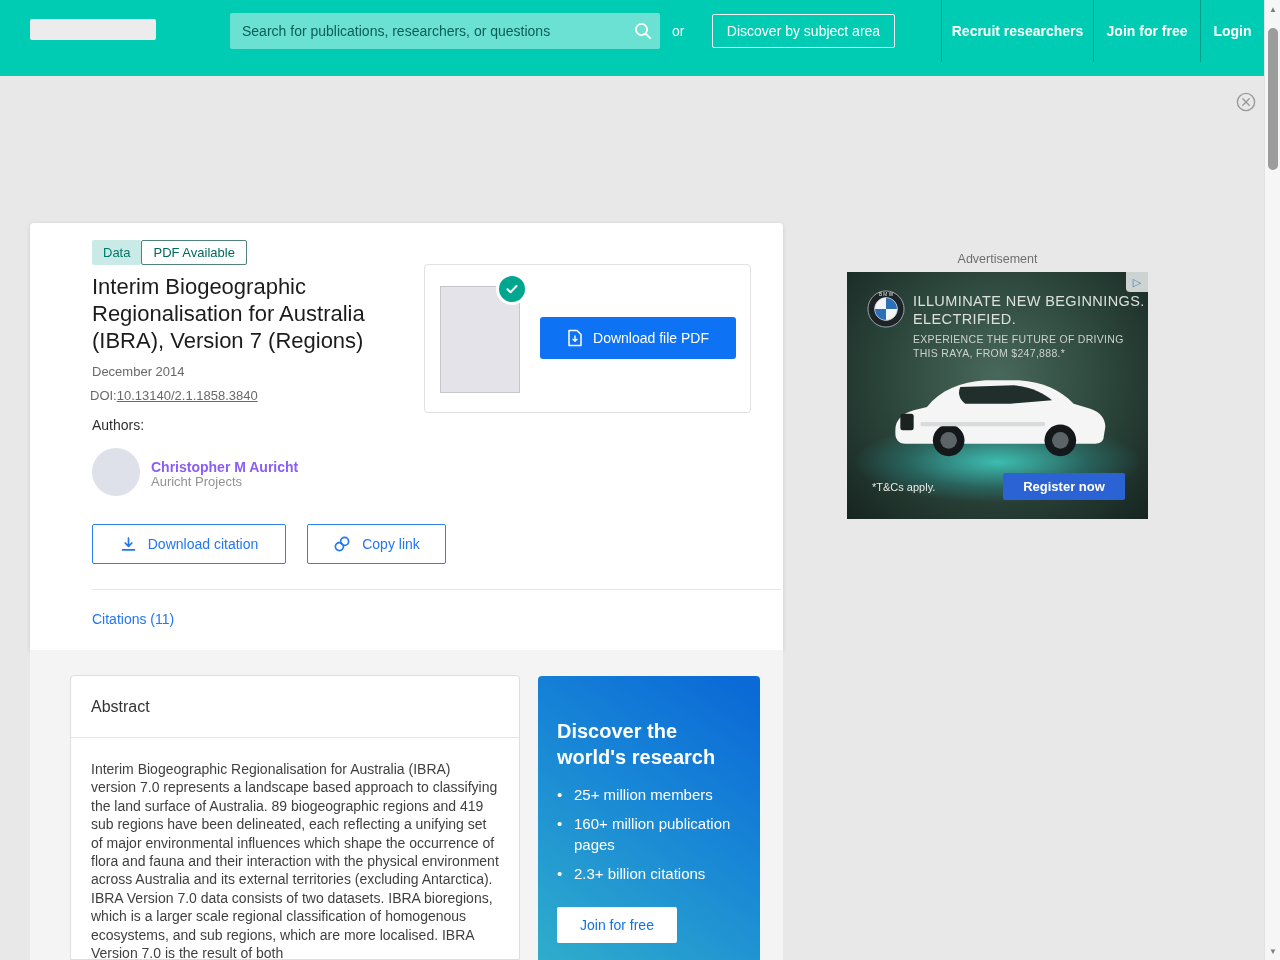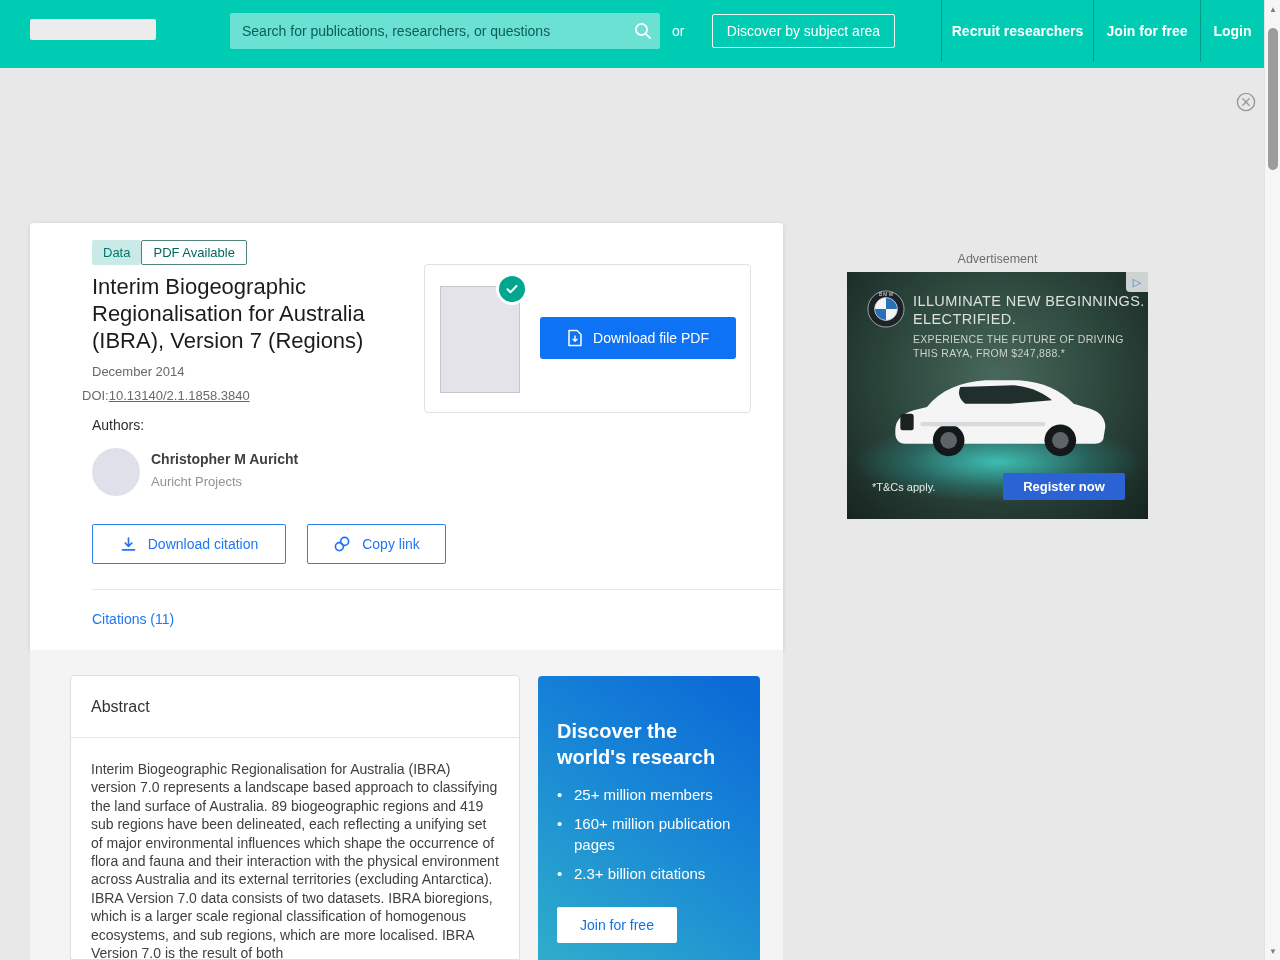--- a/index.html
+++ b/index.html
@@ -1,21 +1,21 @@
 <!DOCTYPE html>
 <html><head>
 <meta charset="utf-8">
 <style>
   * { margin:0; padding:0; box-sizing:border-box; }
   html,body { width:1280px; height:960px; }
   body { font-family:"Liberation Sans", sans-serif; background:#e8e8e8; }
   #page { position:relative; width:1280px; height:960px; overflow:hidden; background:#e8e8e8; }
 
   
-  .navbar { position:absolute; left:0; top:0; width:1264px; height:68px; background:#00ccb3; display:flex; align-items:center; }
+  .navbar { position:absolute; left:0; top:0; width:1264px; height:76px; background:#00ccb3; display:flex; align-items:center; }
   .logo-box { position:absolute; left:30px; top:19px; width:126px; height:21px; background:#ececec; border-radius:2px; }
   .searchbar { position:absolute; left:230px; top:13px; width:430px; height:36px; background:rgba(255,255,255,.42); border-radius:2px; display:flex; align-items:center; }
   .searchbar input { flex:1; border:none; outline:none; background:transparent; padding:0 8px 0 12px; font-size:14px; font-family:"Liberation Sans",sans-serif; color:#064f47; }
   .searchbar input::placeholder { color:#0b5e55; opacity:1; }
   .search-icon { width:34px; display:flex; justify-content:center; }
   .or-label { position:absolute; left:672px; top:0; height:62px; display:flex; align-items:center; color:#fff; font-size:14px; }
   .discover-btn { position:absolute; left:712px; top:14px; width:183px; height:34px; border:1px solid rgba(255,255,255,.95); border-radius:2px; color:#fff; font-size:14px; display:flex; align-items:center; justify-content:center; background:transparent; cursor:pointer; }
   .nav-right { position:absolute; right:0; top:0; height:62px; display:flex; }
   .nav-item { height:62px; display:flex; align-items:center; justify-content:center; color:#fff; font-size:14px; font-weight:700; border-left:1px solid rgba(0,70,62,.35); cursor:pointer; }
   .nav-item.recruit { width:152px; }
@@ -32,25 +32,25 @@
   .close-btn { position:absolute; left:1236px; top:92px; width:20px; height:20px; cursor:pointer; }
 
   
   .pub-card { position:absolute; left:30px; top:223px; width:753px; height:427px; background:#fff; border-radius:4px 4px 0 0; box-shadow:0 1px 4px rgba(0,0,0,.13); }
   .badges { position:absolute; left:62px; top:17px; display:flex; gap:0; }
   .badge { font-size:13px; height:25px; display:flex; align-items:center; padding:0 11px; border-radius:2px; }
   .badge.filled { background:#c9eae6; color:#00786c; }
   .badge.outline { background:#fff; color:#00695f; border:1px solid #4f837c; }
   .pub-title { position:absolute; left:62px; top:50px; width:330px; font-size:22px; line-height:27px; color:#1c1c1c; font-weight:400; }
   .pub-date { position:absolute; left:62px; top:141px; font-size:13px; color:#696969; }
-  .pub-doi { position:absolute; left:52px; top:165px; font-size:13px; color:#696969; }
+  .pub-doi { position:absolute; left:60px; top:165px; font-size:13px; color:#696969; }
   .pub-doi a { color:#696969; text-decoration:underline; cursor:pointer; }
   .authors-label { position:absolute; left:62px; top:194px; font-size:14px; color:#2e2e2e; font-weight:500; }
   .avatar { position:absolute; left:62px; top:225px; width:48px; height:48px; border-radius:50%; background:#dfe1ea; }
-  .author-name { position:absolute; left:121px; top:228px; font-size:14px; font-weight:700; color:#404040; cursor:pointer; }
+  .author-name { position:absolute; left:121px; top:236px; font-size:14px; font-weight:700; color:#8b5cf6; cursor:pointer; }
   .author-affil { position:absolute; left:121px; top:251px; font-size:13px; color:#929292; }
   .btn-outline { position:absolute; height:40px; border:1px solid #2f80f2; border-radius:2px; background:#fff; color:#2176f5; font-size:14px; display:flex; align-items:center; justify-content:center; gap:11px; cursor:pointer; font-family:"Liberation Sans",sans-serif; }
   .btn-dlcit { left:62px; top:301px; width:194px; }
   .btn-copy { left:277px; top:301px; width:139px; }
   .card-divider { position:absolute; left:62px; top:366px; width:689px; height:1px; background:#e6e6e6; }
   .citations-link { position:absolute; left:62px; top:388px; font-size:14px; color:#2176f5; cursor:pointer; }
 
   
   .pdf-panel { position:absolute; left:394px; top:41px; width:327px; height:149px; border:1px solid #e1e1e1; border-radius:4px; background:#fff; }
   .pdf-thumb { position:absolute; left:15px; top:21px; width:80px; height:107px; background:#e3e3e9; border:1px solid #c6c6cd; }

